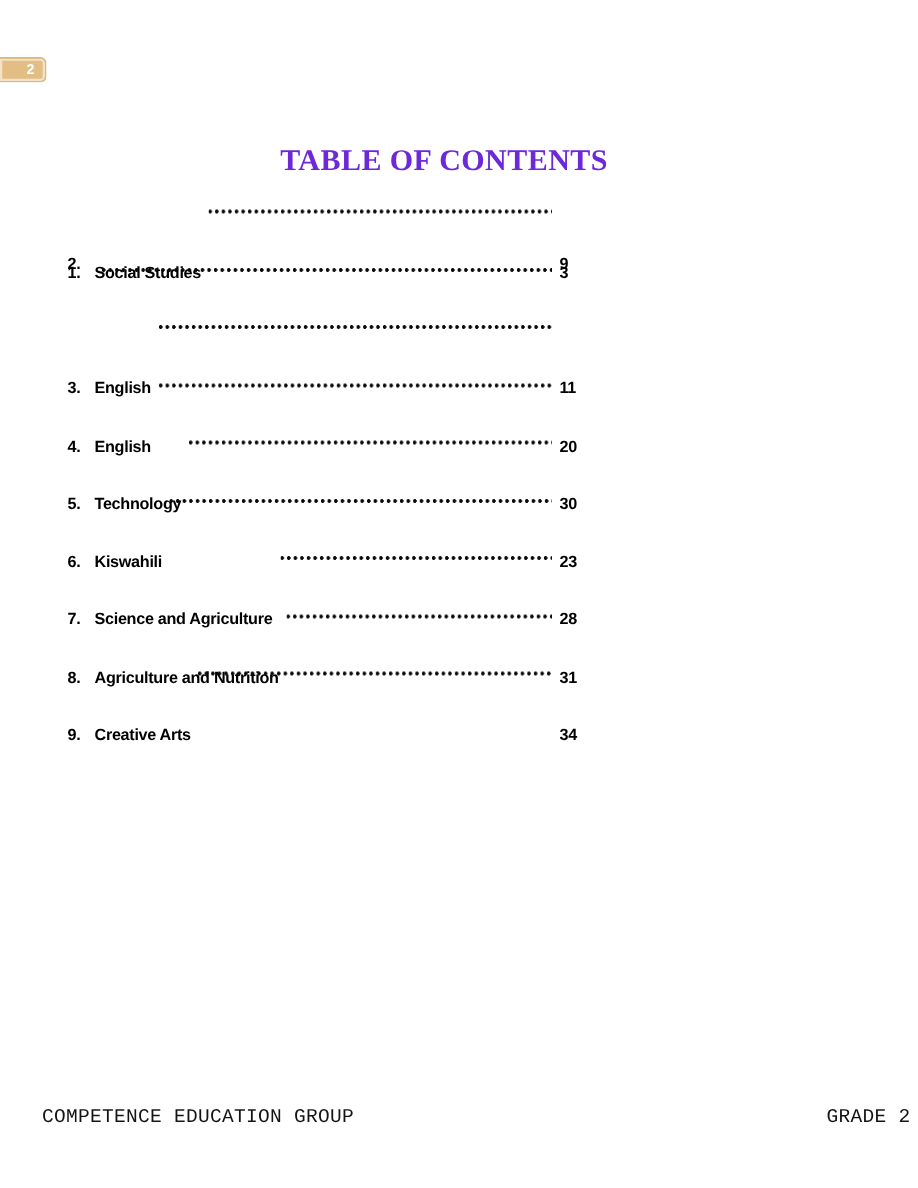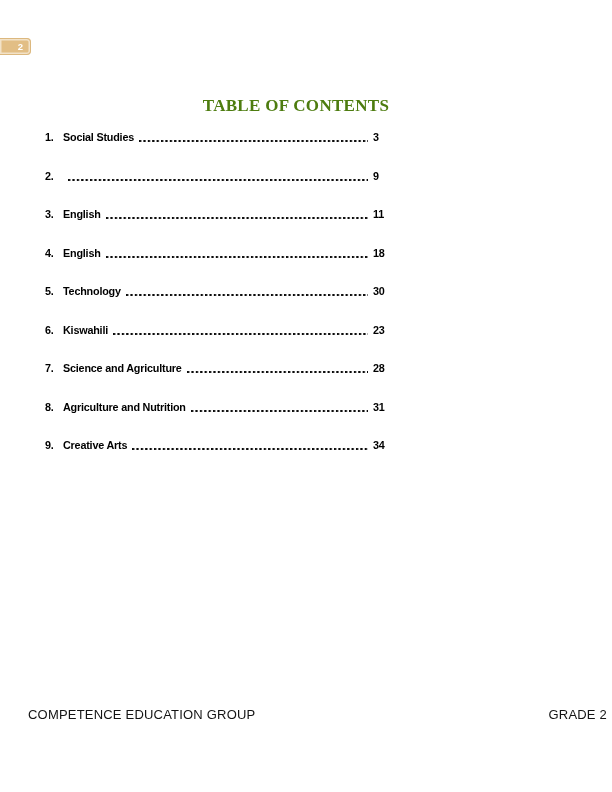--- a/index.html
+++ b/index.html
@@ -37,23 +37,23 @@
 
   
   .doc-title {
     position: absolute;
     top: 96px;
     left: 0;
     width: 592px;
     text-align: center;
     font-family: "Liberation Serif", serif;
     font-weight: 700;
-    font-size: 17px;
+    font-size: 20px;
     letter-spacing: 0.3px;
-    color: #4d7c0f;
+    color: #6d28d9;
   }
 
   
   .toc {
     position: absolute;
     top: 131px;
     left: 45px;
     width: 350px;
   }
   .toc-row {
@@ -67,20 +67,21 @@
     color: #000000;
     height: 14px;
   }
   .toc-num {
     width: 18px;
     flex: 0 0 18px;
   }
   .toc-label {
     white-space: nowrap;
     flex: 0 0 auto;
+    margin-top: 45px;
   }
   .toc-leader {
     flex: 1 1 auto;
     height: 4px;
     align-self: flex-end;
     margin: 0 5px 2px 5px;
     background-image: radial-gradient(circle at 1.1px 2px, #0a0a0a 1.05px, rgba(0,0,0,0) 1.45px);
     background-size: 4.4px 4px;
     background-repeat: repeat-x;
     background-position: left bottom;
@@ -90,25 +91,25 @@
     width: 22px;
     text-align: left;
     white-space: nowrap;
   }
 
   
   .footer {
     position: absolute;
     left: 28px;
     right: 5px;
-    top: 707px;
+    top: 737px;
     display: flex;
     justify-content: space-between;
     align-items: baseline;
-    font-family: Liberation Sans, sans-serif;
+    font-family: Liberation Mono, monospace;
     font-size: 13px;
     letter-spacing: 0.2px;
     color: #141414;
   }
   .footer span { white-space: nowrap; }
 </style>
 </head>
 <body>
 
 <div class="page">
@@ -136,21 +137,21 @@
       <span class="toc-num">3.</span>
       <span class="toc-label">English</span>
       <span class="toc-leader"></span>
       <span class="toc-page">11</span>
     </div>
 
     <div class="toc-row">
       <span class="toc-num">4.</span>
       <span class="toc-label">English</span>
       <span class="toc-leader"></span>
-      <span class="toc-page">18</span>
+      <span class="toc-page">20</span>
     </div>
 
     <div class="toc-row">
       <span class="toc-num">5.</span>
       <span class="toc-label">Technology</span>
       <span class="toc-leader"></span>
       <span class="toc-page">30</span>
     </div>
 
     <div class="toc-row">

